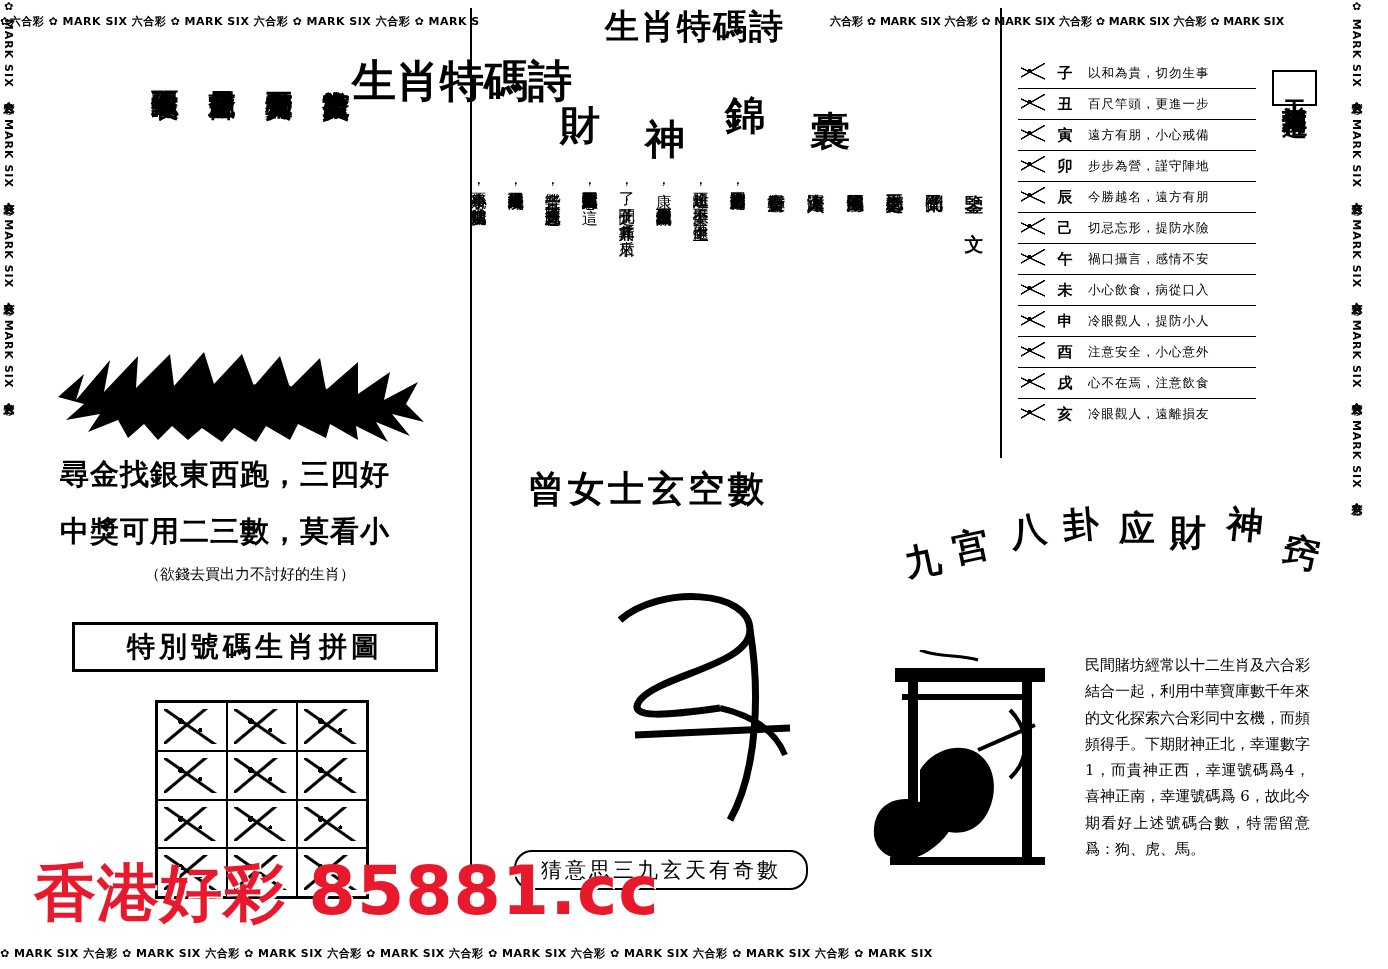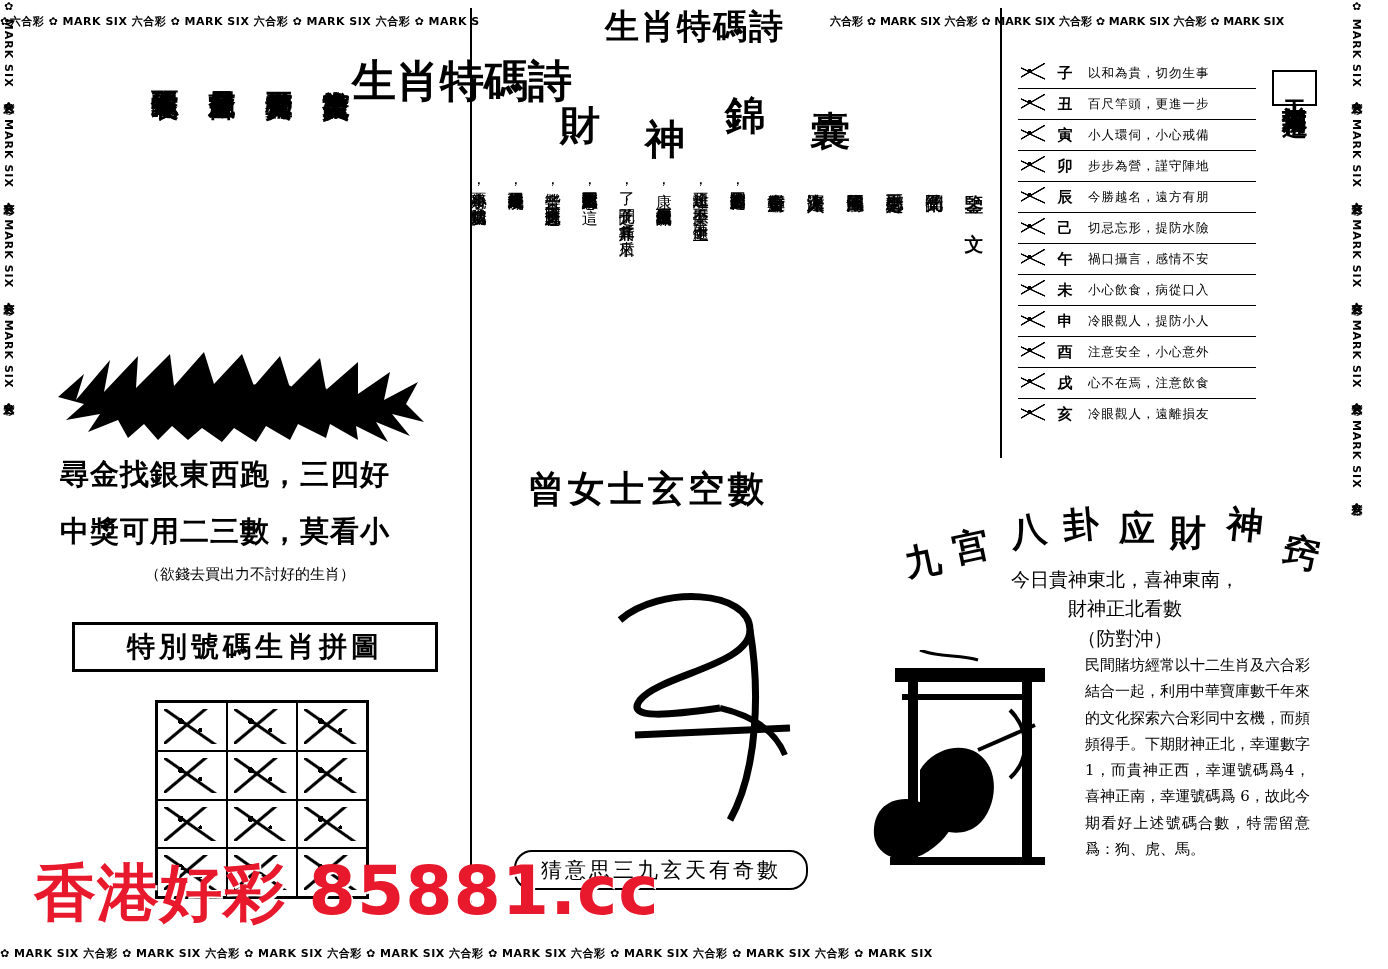--- a/index.html
+++ b/index.html
@@ -182,21 +182,21 @@
       <div class="z-txt">以和為貴，切勿生事</div>
     </div>
     <div class="z-row">
       <div class="z-ico"></div>
       <div class="z-name">丑</div>
       <div class="z-txt">百尺竿頭，更進一步</div>
     </div>
     <div class="z-row">
       <div class="z-ico"></div>
       <div class="z-name">寅</div>
-      <div class="z-txt">小人環伺，小心戒備</div>
+      <div class="z-txt">遠方有朋，小心戒備</div>
     </div>
     <div class="z-row">
       <div class="z-ico"></div>
       <div class="z-name">卯</div>
       <div class="z-txt">步步為營，謹守陣地</div>
     </div>
     <div class="z-row">
       <div class="z-ico"></div>
       <div class="z-name">辰</div>
       <div class="z-txt">今勝越名，遠方有朋</div>
@@ -244,25 +244,20 @@
 
   <div class="r-title">
     <span style="left:0;top:42px;transform:rotate(-12deg);">九</span>
     <span style="left:48px;top:28px;transform:rotate(-12deg);">宫</span>
     <span style="left:105px;top:12px;transform:rotate(-10deg);">八</span>
     <span style="left:158px;top:6px;transform:rotate(-5deg);">卦</span>
     <span style="left:214px;top:10px;">应</span>
     <span style="left:265px;top:14px;">財</span>
     <span style="left:322px;top:6px;transform:rotate(6deg);">神</span>
     <span style="left:378px;top:34px;transform:rotate(12deg);">窍</span>
-  </div>
-  <div class="r-sub">
-    <div>今日貴神東北，喜神東南，</div>
-    <div>財神正北看數</div>
-    <div>（防對沖）</div>
   </div>
 
   <svg class="warrior" viewBox="0 0 215 250">
     <rect x="35" y="18" width="150" height="14" fill="#000"></rect>
     <rect x="48" y="32" width="10" height="175" fill="#000"></rect>
     <rect x="162" y="32" width="10" height="175" fill="#000"></rect>
     <rect x="42" y="44" width="130" height="6" fill="#000"></rect>
     <path d="M60,120 C75,95 110,90 125,110 C140,128 135,160 118,175 C100,190 70,182 60,160 Z" fill="#000"></path>
     <path d="M55,150 C30,145 12,160 14,185 C16,206 40,215 62,205 C80,196 92,180 96,168 Z" fill="#000"></path>
     <circle cx="28" cy="176" r="10" fill="#000"></circle>

